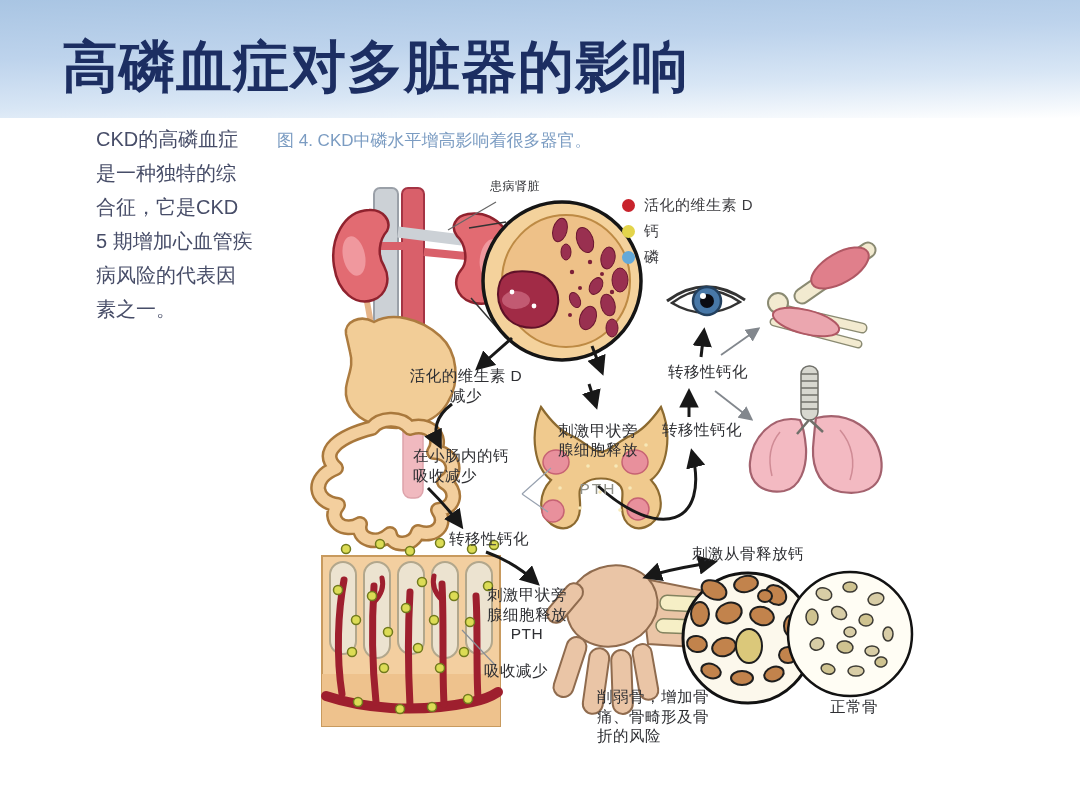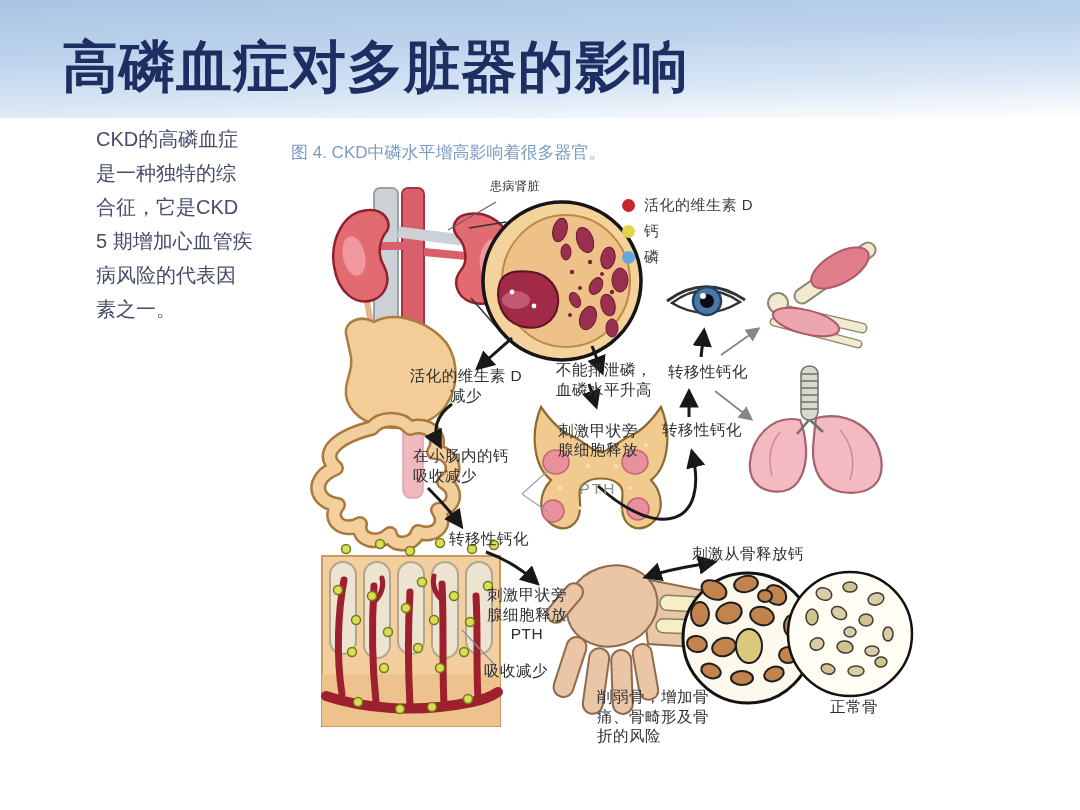--- a/index.html
+++ b/index.html
@@ -4,21 +4,21 @@
 <style>
   html,body{margin:0;padding:0;background:#ffffff;}
   #slide{position:relative;width:1080px;height:810px;overflow:hidden;background:#ffffff;
          font-family:"Liberation Sans","DejaVu Sans",sans-serif;}
   #header-band{position:absolute;left:0;top:0;width:1080px;height:118px;
          background:linear-gradient(178deg,#a9c5e3 0%,#bdd3ec 38%,#d8e6f5 70%,#f4f8fc 92%,#ffffff 100%);}
   #page-title{position:absolute;left:62px;top:30px;margin:0;font-size:56px;font-weight:800;
          color:#1c2e62;letter-spacing:1px;z-index:4;}
   #intro-text{position:absolute;left:96px;top:122px;width:198px;text-align:left;
          font-size:20px;line-height:34px;color:#474d68;white-space:pre-line;z-index:3;}
-  #figure-caption{position:absolute;left:291px;top:129px;font-size:17px;color:#7b9cc2;z-index:3;margin-top:12px;}
+  #figure-caption{position:absolute;left:277px;top:129px;font-size:17px;color:#7b9cc2;z-index:3;}
   #diagram-svg{position:absolute;left:0;top:0;z-index:1;}
   .lbl{position:absolute;font-size:15.5px;line-height:1.26;color:#2e2f33;white-space:pre-line;
        z-index:3;letter-spacing:0.5px;}
   .center{text-align:center;}
   .pth-sub{display:block;color:#8f9088;letter-spacing:2px;}
   #legend{position:absolute;left:622px;top:192px;z-index:3;}
   .legend-row{display:flex;align-items:center;height:26px;}
   .legend-dot{width:13px;height:13px;border-radius:50%;margin-right:9px;flex:0 0 auto;}
   .legend-label{font-size:15px;color:#3a3a3e;letter-spacing:0.5px;}
 </style>
@@ -47,22 +47,20 @@
     </div>
     <div class="legend-row">
       <span class="legend-dot" style="background: rgb(100, 169, 217);"></span>
       <span class="legend-label">磷</span>
     </div>
   </div>
 
   <div class="lbl" style="left:490px;top:179px;font-size:12px">患病肾脏</div>
   <div class="lbl center" style="left:402px;top:366px;width:128px">活化的维生素 D
 减少</div>
-  <div class="lbl" style="left:556px;top:360px">不能排泄磷，
-血磷水平升高</div>
   <div class="lbl" style="left:668px;top:362px">转移性钙化</div>
   <div class="lbl center" style="left:552px;top:401px;width:92px">
     <span style="display:block;white-space:pre-line">刺激甲状旁
 腺细胞释放</span>
     <span class="pth-sub">PTH</span>
   </div>
   <div class="lbl" style="left:662px;top:420px">转移性钙化</div>
   <div class="lbl" style="left:413px;top:446px">在小肠内的钙
 吸收减少</div>
   <div class="lbl" style="left:449px;top:529px">转移性钙化</div>

